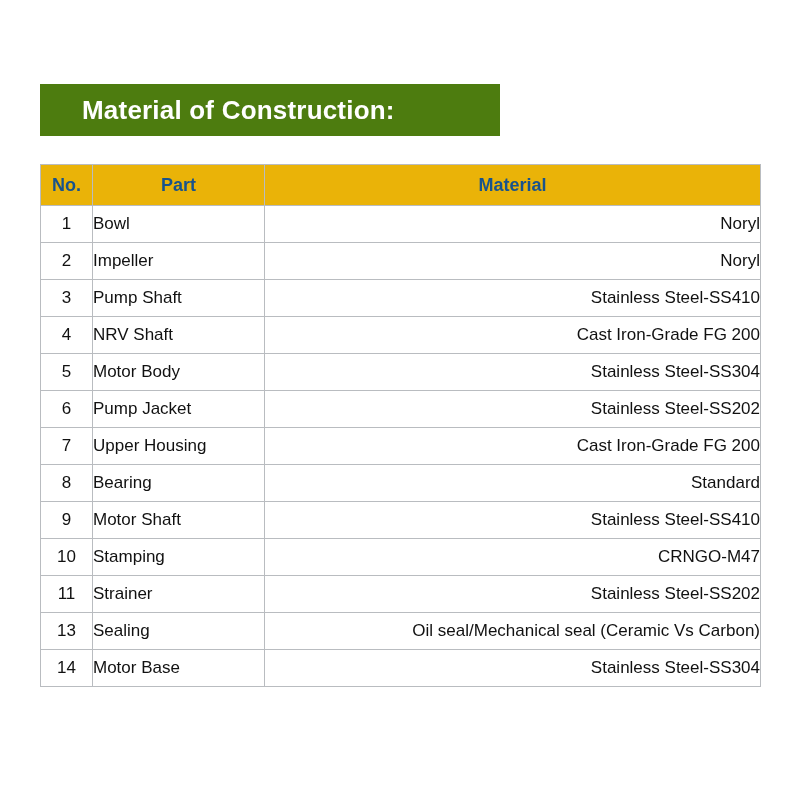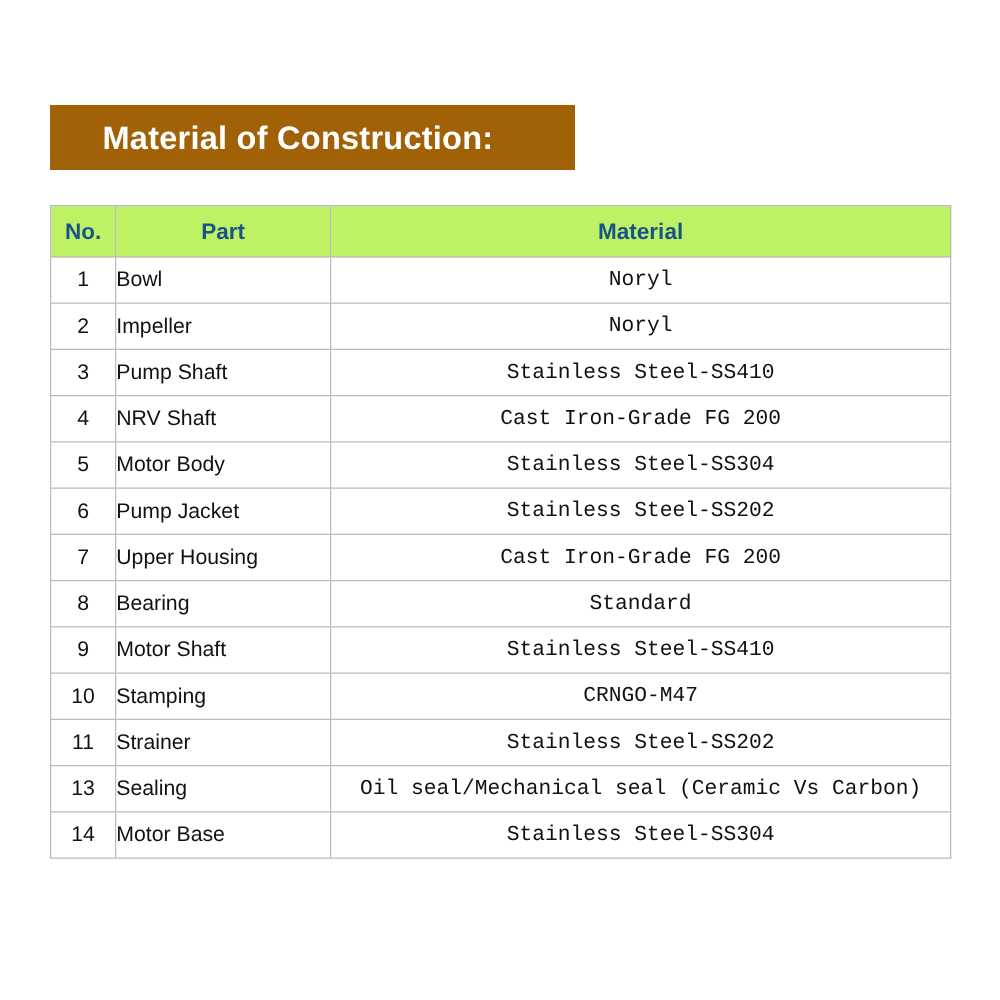--- a/index.html
+++ b/index.html
@@ -16,23 +16,23 @@
   .page {
     position: relative;
     width: 800px;
     height: 800px;
     box-sizing: border-box;
   }
   .title-banner {
     position: absolute;
     left: 40px;
     top: 84px;
-    width: 420px;
+    width: 460px;
     height: 52px;
-    background: #a16207;
+    background: #4d7c0f;
     display: flex;
     align-items: center;
   }
   .title-banner .title-text {
     color: #ffffff;
     font-size: 26px;
     font-weight: bold;
     letter-spacing: 0.2px;
     padding-left: 42px;
   }
@@ -45,44 +45,43 @@
     table-layout: fixed;
   }
   table.moc th, table.moc td {
     border: 1px solid #b9bcc0;
     height: 36px;
     font-size: 17px;
     color: #111111;
     padding: 0;
   }
   table.moc thead th {
-    background: #bef264;
+    background: #eab308;
     color: #18538c;
     font-weight: bold;
     font-size: 18px;
     text-align: center;
     height: 40px;
   }
   col.c-no    { width: 52px; }
   col.c-part  { width: 172px; }
   col.c-mat   { width: 496px; }
 
   td.no {
     text-align: center;
     font-size: 17px;
   }
   td.part {
     text-align: left;
     font-size: 17px;
   }
   td.mat {
-    text-align: center;
+    text-align: right;
     padding-left: 14px;
     font-size: 17px;
-    font-family: Liberation Mono, monospace;
   }
 </style>
 </head>
 <body>
 
 <div class="page">
 
   <div class="title-banner">
     <span class="title-text">Material of Construction:</span>
   </div>

